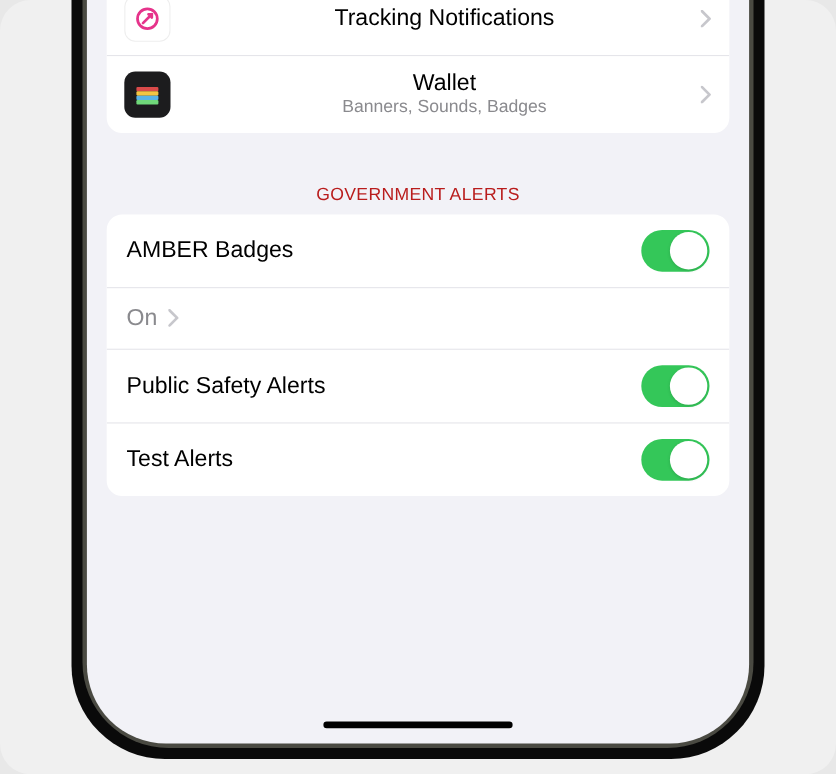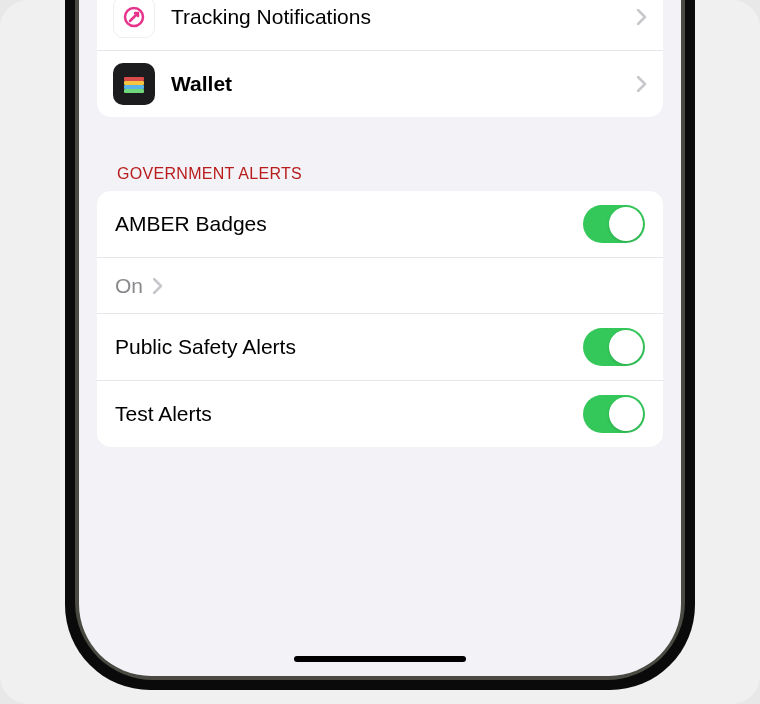--- a/index.html
+++ b/index.html
@@ -15,20 +15,21 @@
       overflow: hidden;
       position: relative;
     }
     .outer-container {
       width: 760px;
       height: 704px;
       background: #f0f0f0;
       border-radius: 28px;
       position: relative;
       overflow: hidden;
+      text-align: center;
     }
     .phone-frame {
       position: absolute;
       left: 65px;
       top: -30px;
       width: 630px;
       height: 720px;
       background: #0a0a0a;
       border-radius: 0 0 85px 85px;
       padding: 10px;
@@ -70,21 +71,20 @@
     }
     .app-row {
       display: flex;
       align-items: center;
       padding: 12px 16px;
       border-bottom: 1px solid #e5e5ea;
       position: relative;
     }
     .app-row:last-child {
       border-bottom: none;
-      font-weight: bold;
     }
     .app-icon {
       width: 42px;
       height: 42px;
       border-radius: 10px;
       margin-right: 16px;
       flex-shrink: 0;
       display: flex;
       align-items: center;
       justify-content: center;
@@ -195,20 +195,21 @@
               <div class="app-icon icon-wallet">
                 <svg width="28" height="28" viewBox="0 0 28 28">
                   <rect x="4" y="7" width="20" height="4" rx="1" fill="#d94a4a"></rect>
                   <rect x="4" y="11" width="20" height="4" rx="1" fill="#f5c542"></rect>
                   <rect x="4" y="15" width="20" height="4" rx="1" fill="#5ab3e6"></rect>
                   <rect x="4" y="19" width="20" height="4" rx="1" fill="#6fd87a"></rect>
                 </svg>
               </div>
               <div class="app-text">
                 <div class="app-title">Wallet</div>
+                <div class="app-subtitle">Banners, Sounds, Badges</div>
               </div>
               <svg class="chevron" width="10" height="16" viewBox="0 0 10 16">
                 <path d="M1 1 L8 8 L1 15" fill="none" stroke="#c7c7cc" stroke-width="2.5" stroke-linecap="round" stroke-linejoin="round"></path>
               </svg>
             </div>
           </div>
 
           <div class="section-header">GOVERNMENT ALERTS</div>
           <div class="section-group">
 

